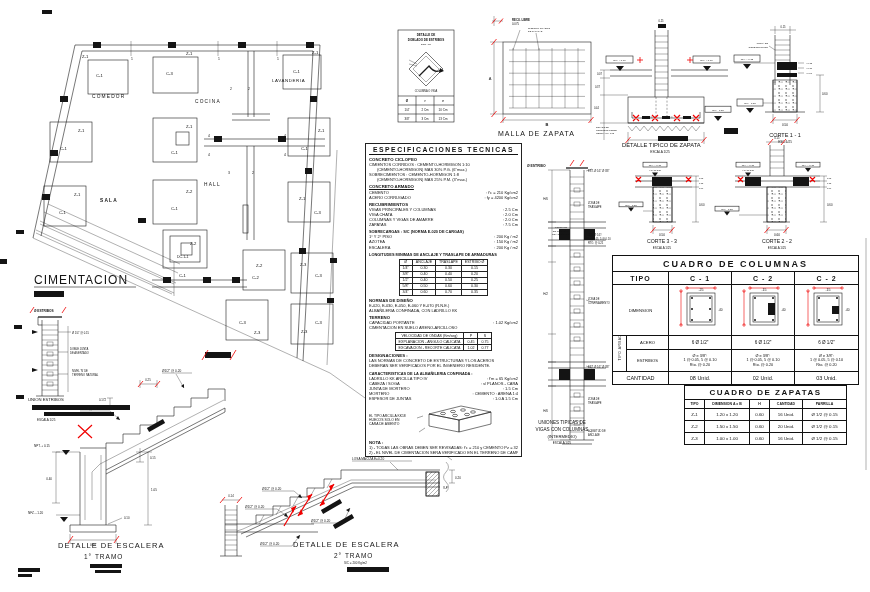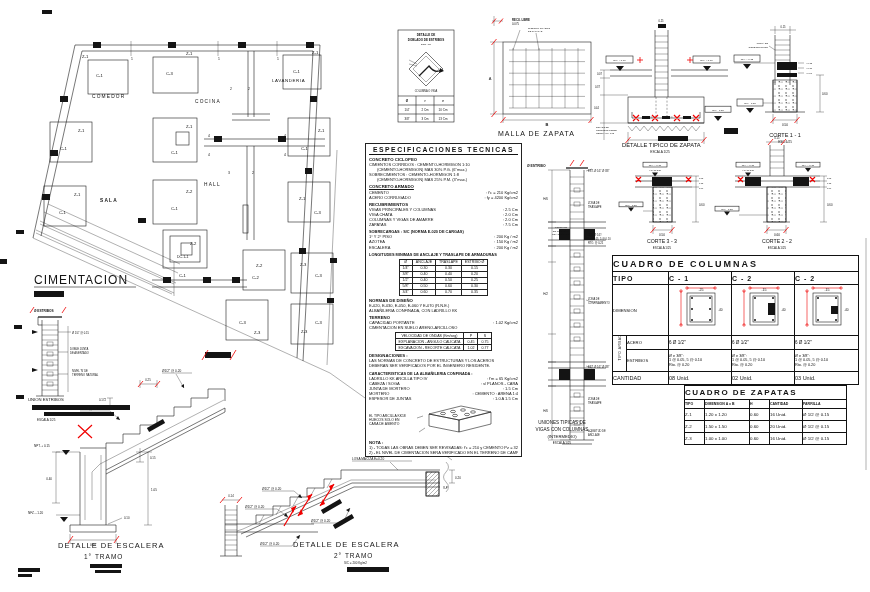--- a/index.html
+++ b/index.html
@@ -25,21 +25,21 @@
   .spec-line.h{font-weight:bold;text-decoration:underline;margin-top:2px;font-size:4.3px;}
   .spec-line.h2{font-weight:bold;margin-top:2px;font-size:3.9px;}
   .spec-line.i{padding-left:8px;}
   .mini-tbl{border-collapse:collapse;margin:2px auto;}
   .mini-tbl td,.mini-tbl th{border:.5px solid #222;font-size:3.6px;padding:.5px 3px;text-align:center;font-weight:normal;}
   .brick-row{display:flex;align-items:center;gap:3px;margin:1px 0;}
   .brick-note div{font-size:3.4px;line-height:4.2px;}
   
   .tblwrap{position:absolute;background:#fff;}
   table.cuadro{border-collapse:collapse;table-layout:fixed;width:100%;}
-  table.cuadro td{border:.9px solid #111;vertical-align:middle;padding:0;overflow:hidden;}
+  table.cuadro td{border:.9px solid #111;text-align:center;vertical-align:middle;padding:0;overflow:hidden;}
   .cc-title{font-size:9px;font-weight:bold;letter-spacing:2px;height:15px;}
   .cc-head{font-size:7px;font-weight:bold;height:13px;letter-spacing:1px;}
   .cc-lbl{font-size:4.2px;}
   .cc-val{font-size:4.6px;}
   .cc-est{font-size:3.8px;line-height:4.6px;}
   .cc-cant{font-size:5.5px;height:13px;}
   .rotlbl{display:block;transform:rotate(-90deg);font-size:3.4px;white-space:nowrap;letter-spacing:.5px;}
   
   .cz-title{font-size:8px;font-weight:bold;letter-spacing:1.5px;height:13px;}
   .cz-head{font-size:3.5px;font-weight:bold;height:9px;}

